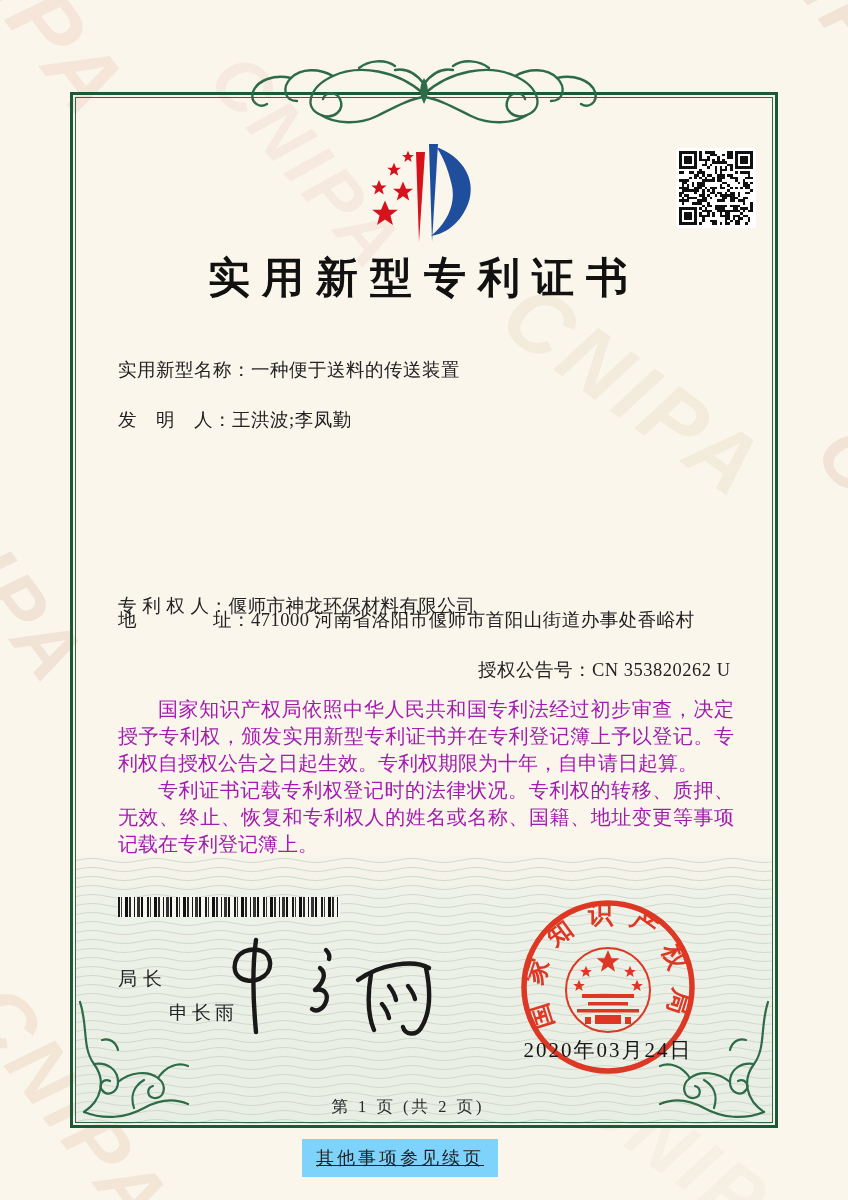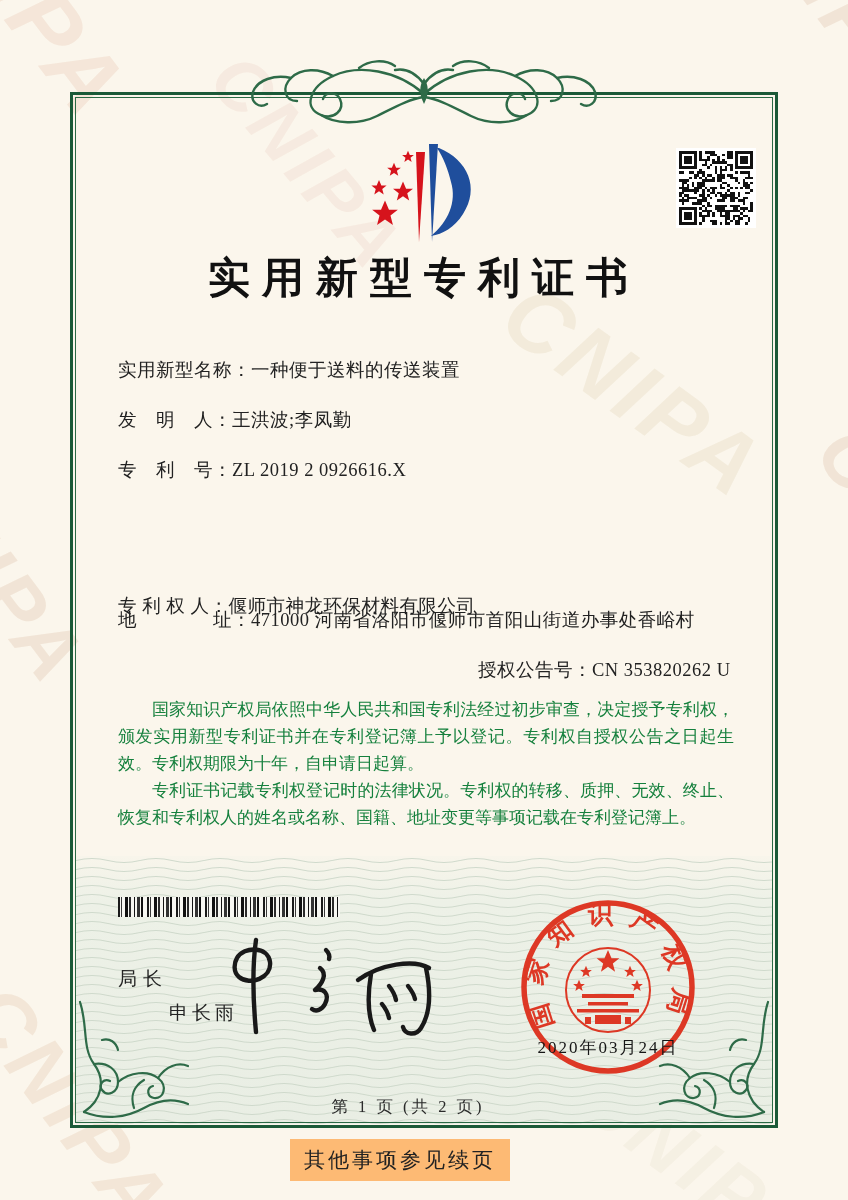--- a/index.html
+++ b/index.html
@@ -46,45 +46,46 @@
   .cert-no{position:absolute;left:110px;top:146px;font-size:18px;letter-spacing:3px;color:#2a2a2a;}
   .logo{position:absolute;left:358px;top:140px;}
   .qr{position:absolute;left:676px;top:148px;width:74px;height:74px;background:#fff;padding:3px;}
   .title{
     position:absolute;left:0;top:250px;width:848px;text-align:center;
     font-size:42px;font-weight:bold;letter-spacing:12px;color:#111;
   }
   .field{position:absolute;left:118px;font-size:18.5px;color:#222;white-space:pre;letter-spacing:.5px;}
   .f1{top:357px;text-align:right;} .f2{top:407px;} .f3{top:457px;} .f4{top:507px;}
   .f5{top:557px;margin-top:36px;} .f6{top:607px;text-align:center;} .f7{top:657px;} .f7b{left:478px;top:657px;}
-  .paras{position:absolute;left:118px;top:696px;width:616px;font-size:17px;line-height:27px;color:#15803d;}
+  .paras{position:absolute;left:118px;top:696px;width:616px;font-size:20px;line-height:27px;color:#a21caf;}
   .paras p{margin:0;text-indent:2em;text-align:justify;}
   
   .barcode{
     position:absolute;left:118px;top:897px;width:222px;height:20px;
     background:repeating-linear-gradient(90deg,
       #1a1a1a 0 2px,#f7f7f2 2px 3px,#3a3a3a 3px 4px,#f7f7f2 4px 7px,
       #111 7px 10px,#f7f7f2 10px 11px,#2b2b2b 11px 13px,#f7f7f2 13px 16px,
       #151515 16px 17px,#f7f7f2 17px 19px,#333 19px 22px,#f7f7f2 22px 23px,
       #101010 23px 25px,#f7f7f2 25px 29px);
   }
   .juzhang{position:absolute;left:118px;top:966px;font-family:Liberation Sans, sans-serif;font-size:19px;letter-spacing:6px;color:#222;}
   .juzhang-name{position:absolute;left:130px;top:1000px;font-family:"Liberation Sans",sans-serif;font-size:19px;letter-spacing:4px;color:#222;margin-left:39px;}
   .signature{position:absolute;left:222px;top:928px;}
   
   .seal{position:absolute;left:519px;top:898px;width:178px;height:178px;}
   .seal-date{
     position:absolute;left:509px;top:1036px;width:198px;text-align:center;
-    font-size:17px;letter-spacing:2px;color:#161616;
+    font-size:21px;letter-spacing:2px;color:#161616;
   }
   .page-num{position:absolute;left:54px;top:1096px;width:708px;text-align:center;font-size:16.5px;letter-spacing:3px;color:#2a2a2a;}
   .cont-note{
     position:absolute;left:50%;top:1139px;transform:translateX(-56px) translateX(-50%);
-    background:#fdba74;padding:7px 14px;font-size:21px;letter-spacing:3px;color:#222;
+    background:#7dd3fc;padding:7px 14px;font-size:18px;letter-spacing:3px;color:#222;
     margin-left:32px;
+    text-decoration:underline;
   }
 </style>
 </head>
 <body>
 
 <div class="page">
 
   <div class="wm wm-tl">CNIPA</div>
   <div class="wm wm-t2">CNIPA</div>
   <div class="wm wm-tr">CNIPA</div>
@@ -484,21 +485,20 @@
           <rect x="22" y="28" width="1" height="1" fill="#111"></rect>
           <rect x="23" y="28" width="1" height="1" fill="#111"></rect>
           <rect x="26" y="28" width="1" height="1" fill="#111"></rect>
         </svg>
     </div>
 
     <div class="title">实用新型专利证书</div>
 
     <div class="field f1">实用新型名称：一种便于送料的传送装置</div>
     <div class="field f2">发　明　人：王洪波;李凤勤</div>
-    <div class="field f3">专　利　号：ZL 2019 2 0926616.X</div>
     <div class="field f5">专 利 权 人：偃师市神龙环保材料有限公司</div>
     <div class="field f6">地　　　　址：471000 河南省洛阳市偃师市首阳山街道办事处香峪村</div>
     <div class="field f7b">授权公告号：CN 353820262 U</div>
 
     <div class="paras">
       <p>国家知识产权局依照中华人民共和国专利法经过初步审查，决定授予专利权，颁发实用新型专利证书并在专利登记簿上予以登记。专利权自授权公告之日起生效。专利权期限为十年，自申请日起算。</p>
       <p>专利证书记载专利权登记时的法律状况。专利权的转移、质押、无效、终止、恢复和专利权人的姓名或名称、国籍、地址变更等事项记载在专利登记簿上。</p>
     </div>
 
     <div class="barcode"></div>

